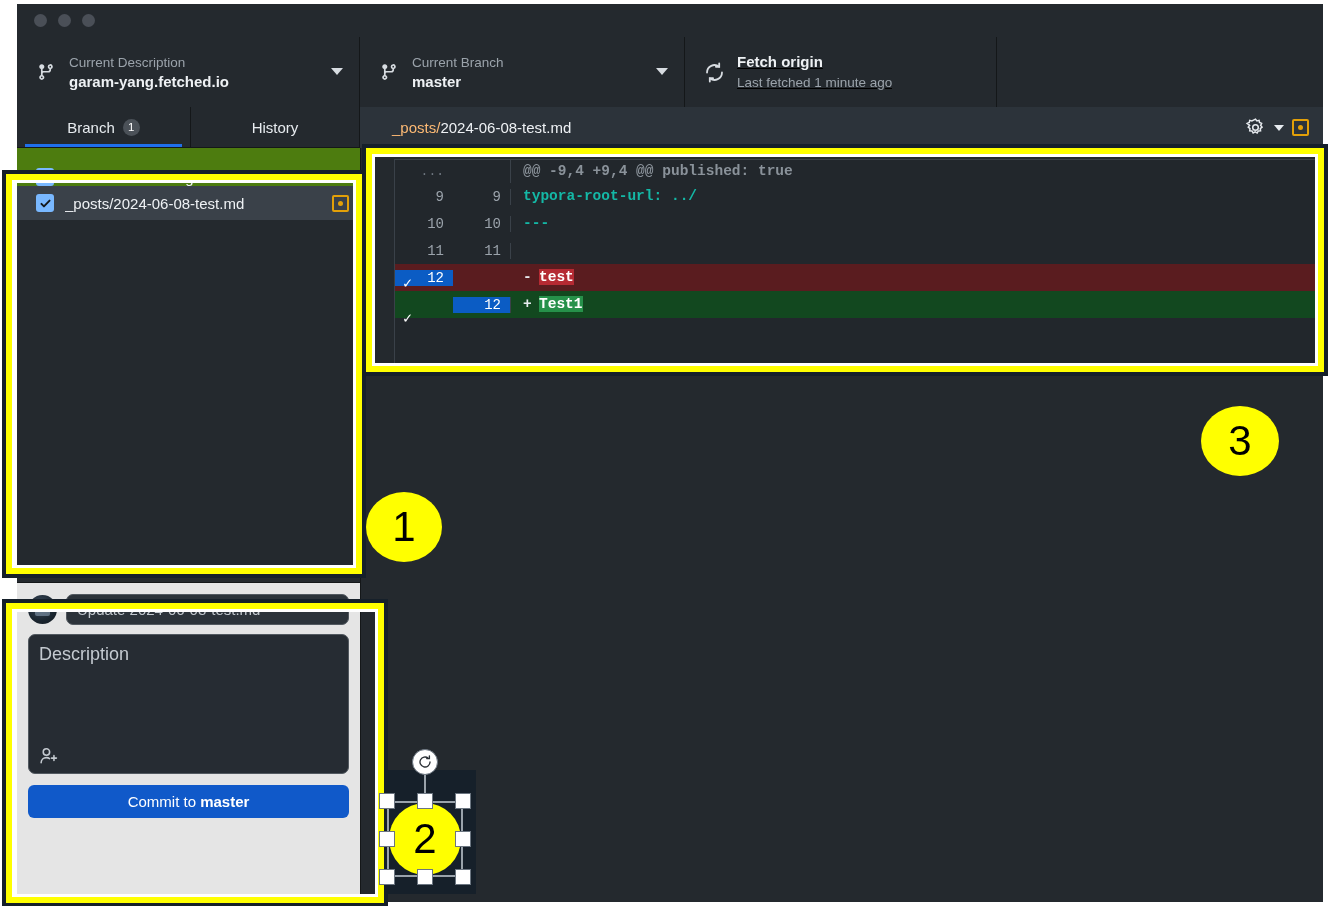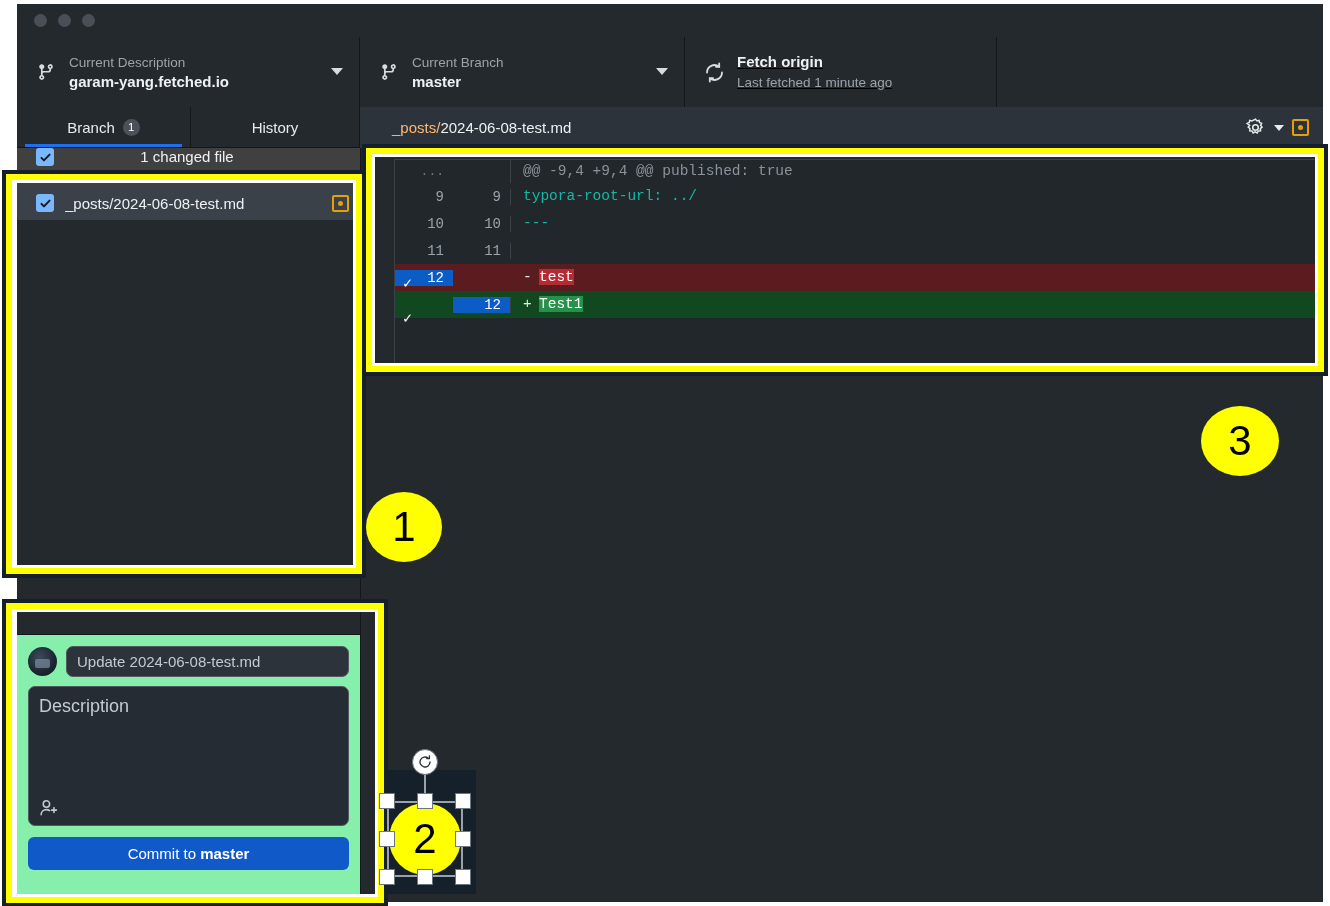--- a/index.html
+++ b/index.html
@@ -210,23 +210,23 @@
     position: absolute;
     left: 0; top: 144px;
     width: 343px;
     bottom: 0;
     background: #24292e;
     border-right: 1px solid #141719;
   }
   .changedbar {
     height: 38px;
     display: flex;
-    align-items: flex-start;
+    align-items: flex-end;
     border-bottom: 1px solid #141719;
-    background: #404040;
+    background: #4d7c0f;
   }
   .cb {
     width: 18px; height: 18px;
     margin-left: 19px;
     border-radius: 3px;
     background: #79b8ff;
     display: flex;
     align-items: center;
     justify-content: center;
     flex: 0 0 18px;
@@ -254,22 +254,22 @@
     flex: 1;
     overflow: hidden;
     white-space: nowrap;
   }
   .filerow .modbadge { margin-right: 11px; }
 
   
   .commitarea {
     position: absolute;
     left: 0; right: 0; bottom: 0;
-    height: 268px;
-    background: #86efac;
+    height: 320px;
+    background: #e5e5e5;
     border-top: 1px solid #141719;
     padding: 11px;
     box-sizing: border-box;
   }
   .summaryrow { display: flex; align-items: center; gap: 9px; }
   .avatar {
     width: 29px; height: 29px;
     border-radius: 50%;
     flex: 0 0 29px;
     background: radial-gradient(circle at 40% 35%, #3b4a5c 0%, #1b2630 60%, #10161d 100%);
@@ -386,20 +386,21 @@
     font-size: 15px;
   }
   .dcode {
     flex: 1;
     padding-left: 12px;
     white-space: pre;
     box-sizing: border-box;
     height: 27px;
     line-height: 27px;
     overflow: hidden;
+    font-weight: bold;
   }
   .dline.ctx .dcode { color: #14b8a6; }
   .dline.hunk { height: 23px; }
   .dline.hunk .dcode { color: #8a929a; height: 23px; line-height: 23px; }
   .dline.hunk .gutter { color: #6f7780; height: 23px; line-height: 23px; font-size: 13px; }
   .dline.del { background: #5a1c1f; }
   .dline.add { background: #12481f; }
   .dline.del .dcode, .dline.add .dcode { color: #e7ebef; }
   .marker { display: inline-block; width: 16px; }
   .hl-del { background: #b52a33; color: #ffffff; }

